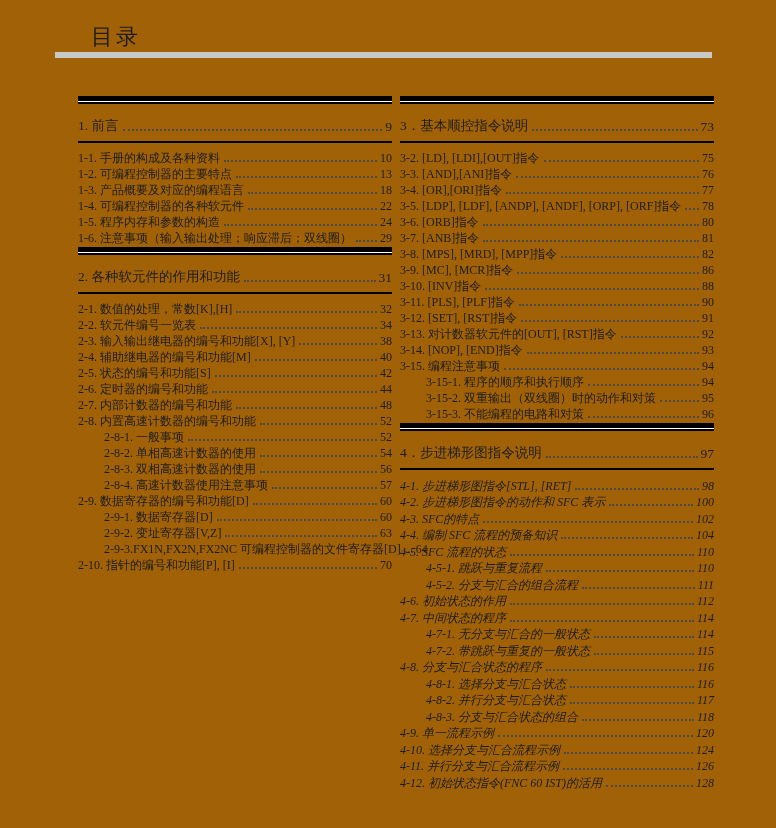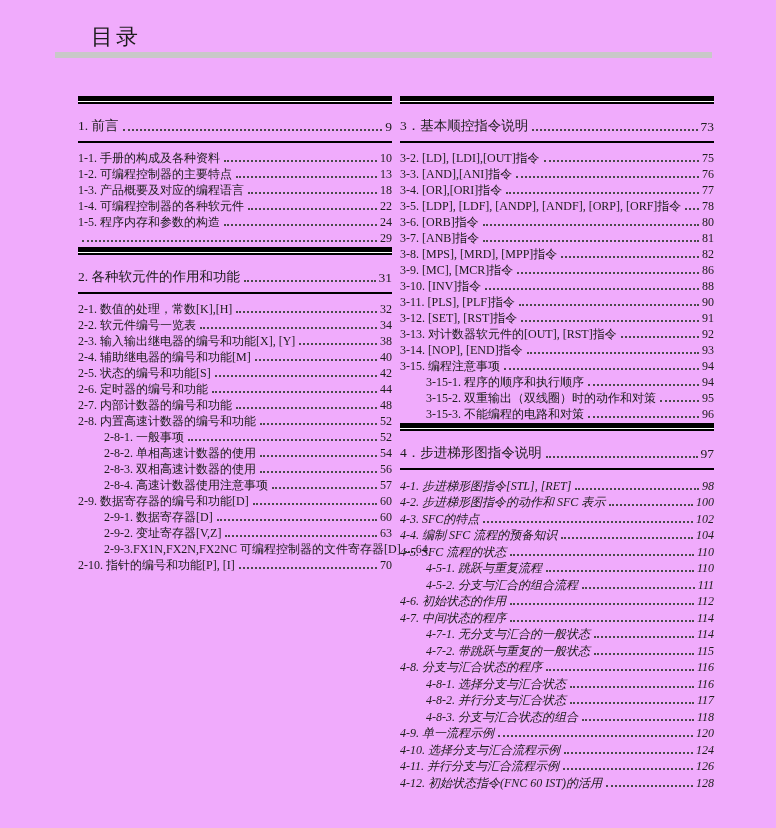--- a/index.html
+++ b/index.html
@@ -1,20 +1,20 @@
 <!DOCTYPE html>
 <html><head>
 <meta charset="utf-8">
 <style>
   html, body { margin: 0; padding: 0; background: #ffffff; }
   .page {
     position: relative;
     width: 776px;
     height: 828px;
-    background: #f0abfc;
+    background: #a16207;
     font-family: "Liberation Serif", "DejaVu Serif", serif;
     color: #1c1c1c;
     overflow: hidden;
   }
   .doc-title {
     position: absolute;
     left: 91px;
     top: 22px;
     margin: 0;
     font-size: 22px;
@@ -115,20 +115,21 @@
     <span class="label">1-4. 可编程控制器的各种软元件</span>
     <span class="dots"></span>
     <span class="pagenum">22</span>
   </div>
             <div class="toc-row entry">
     <span class="label">1-5. 程序内存和参数的构造</span>
     <span class="dots"></span>
     <span class="pagenum">24</span>
   </div>
             <div class="toc-row entry">
+    <span class="label">1-6. 注意事项（输入输出处理；响应滞后；双线圈）</span>
     <span class="dots"></span>
     <span class="pagenum">29</span>
   </div>
           </div>
   </section>
         <section class="toc-section">
     <div class="section-bar"></div>
     <div class="toc-row section-title-row">
       <span class="label">2. 各种软元件的作用和功能</span>
       <span class="dots"></span>

